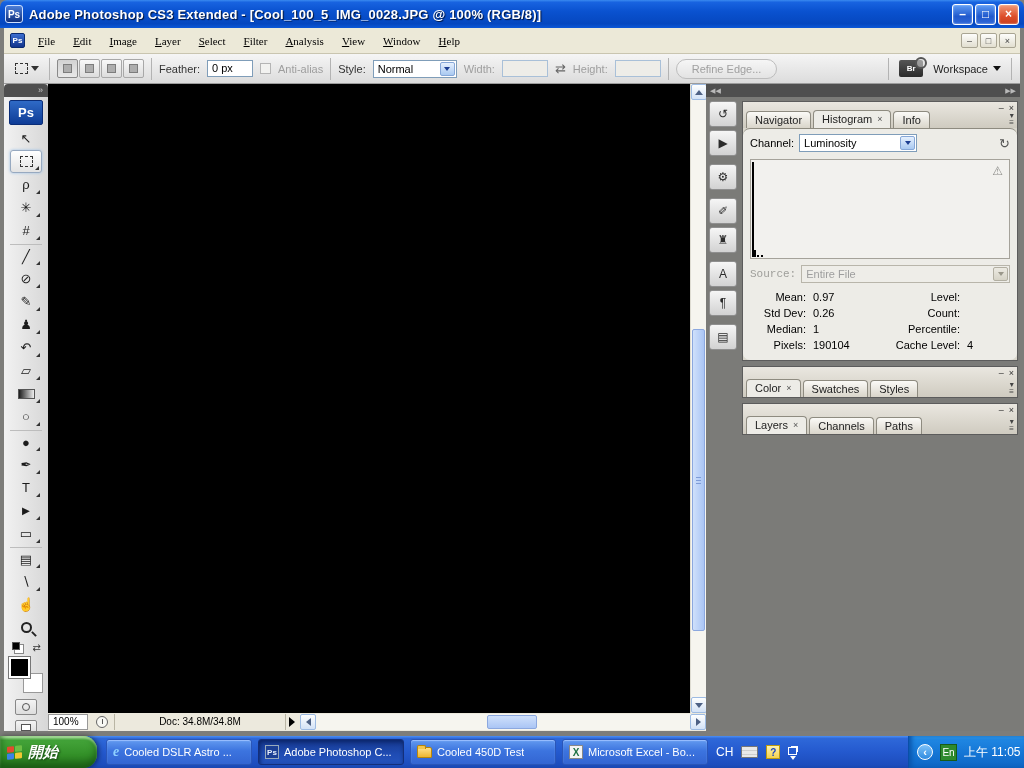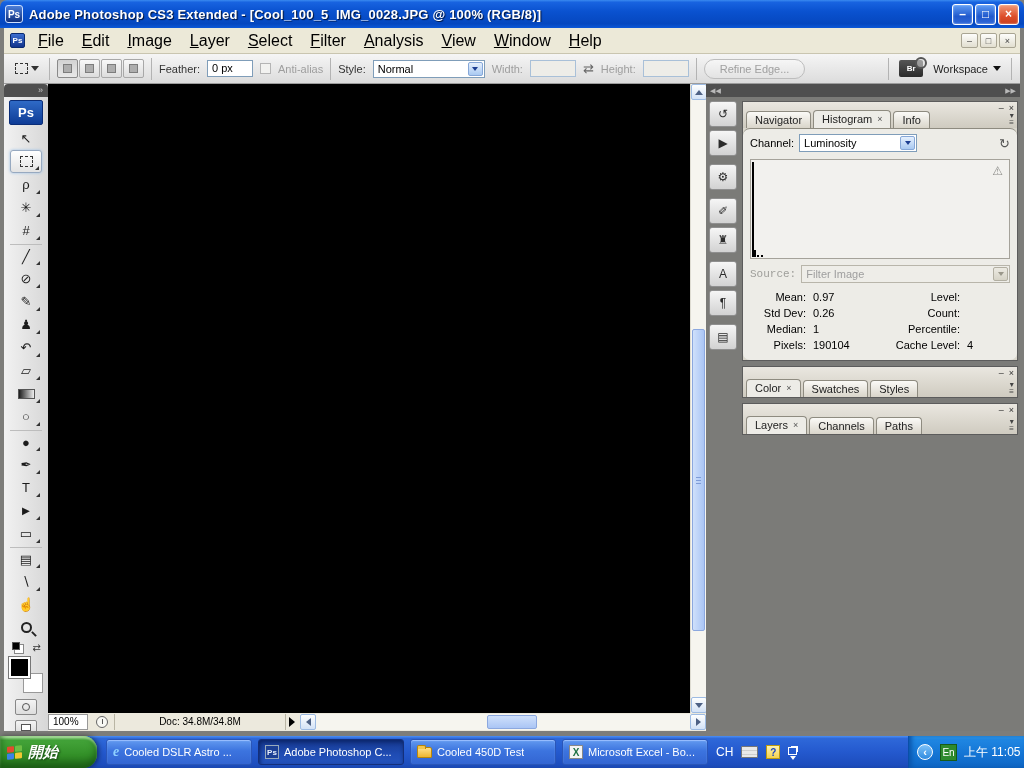--- a/index.html
+++ b/index.html
@@ -21,21 +21,21 @@
     color:#fff; font-size:12px; font-weight:bold; display:flex; align-items:center; justify-content:center;
     background:linear-gradient(180deg,#5e9cf5,#2059cd 60%,#3268d6); box-shadow:inset 0 0 2px #bcd6ff; }
   .tb-btn.close { background:linear-gradient(180deg,#f09a78,#dd4f2b 60%,#c83d1d); box-shadow:inset 0 0 2px #ffd9c0; }
 
   
   .menubar { position:absolute; top:28px; left:4px; right:4px; height:26px; background:#ece9d8;
     display:flex; align-items:center; border-bottom:1px solid #c9c5b0; padding:0 2px; }
   .doc-icon { width:15px; height:15px; margin:0 4px; background:linear-gradient(180deg,#3d6fd0,#12348c);
     border:1px solid #0a2a70; border-radius:2px; color:#fff; font-size:8px; font-weight:bold;
     display:flex; align-items:center; justify-content:center; }
-  .menu-item { padding:4px 9px; font-size:16px; color:#000; cursor:default; }
+  .menu-item { padding:4px 9px; font-size:11px; color:#000; cursor:default;font-family:Liberation Serif, serif; }
   .menu-item::first-letter { text-decoration:underline; }
   .doc-controls { margin-left:auto; display:flex; gap:2px; padding-right:2px; }
   .dc-btn { width:17px; height:15px; background:linear-gradient(#fdfdfb,#e2dfd0); border:1px solid #a9a593;
     border-radius:2px; font-size:9px; color:#444; display:flex; align-items:center; justify-content:center; }
 
   
   .optionsbar { position:absolute; top:54px; left:4px; right:4px; height:30px;
     background:linear-gradient(180deg,#f5f5f5,#dcdcdc); border-bottom:1px solid #9c9c9c;
     display:flex; align-items:center; padding:0 8px; gap:7px; font-size:11px; color:#333; }
   .vsep { width:1px; height:22px; background:#b3b3b3; }
@@ -278,21 +278,21 @@
           <div class="mode-sq"></div>
         </div>
     </div>
     <div class="vsep"></div>
     <span class="opt-label">Feather:</span>
     <div class="opt-input">0 px</div>
     <div class="chk"></div>
     <span class="opt-label dim">Anti-alias</span>
     <div class="vsep"></div>
     <span class="opt-label">Style:</span>
-    <div class="xp-select" style="width:112px">
+    <div class="xp-select" style="width:84px">
       <span>Normal</span>
       <div class="sel-btn">
           <div class="sel-tri"></div>
         </div>
     </div>
     <span class="opt-label dim">Width:</span>
     <div class="opt-input empty"></div>
     <span class="swap-icon">⇄</span>
     <span class="opt-label dim">Height:</span>
     <div class="opt-input empty"></div>
@@ -496,21 +496,21 @@
           <div class="hist-box">
             <div class="spike-a"></div>
             <div class="spike-b"></div>
             <div class="spike-c"></div>
             <div class="spike-d"></div>
             <span class="warn-ic">⚠</span>
           </div>
           <div class="source-row">
             <span class="dim-label">Source:</span>
             <div class="xp-select disabled">
-              <span>Filter Image</span>
+              <span>Entire File</span>
               <div class="sel-btn">
                   <div class="sel-tri"></div>
                 </div>
             </div>
           </div>
           <div class="stats">
             <div class="scol left">
               <div class="srow">
                   <span class="sl">Mean:</span>
                   <span>0.97</span>

